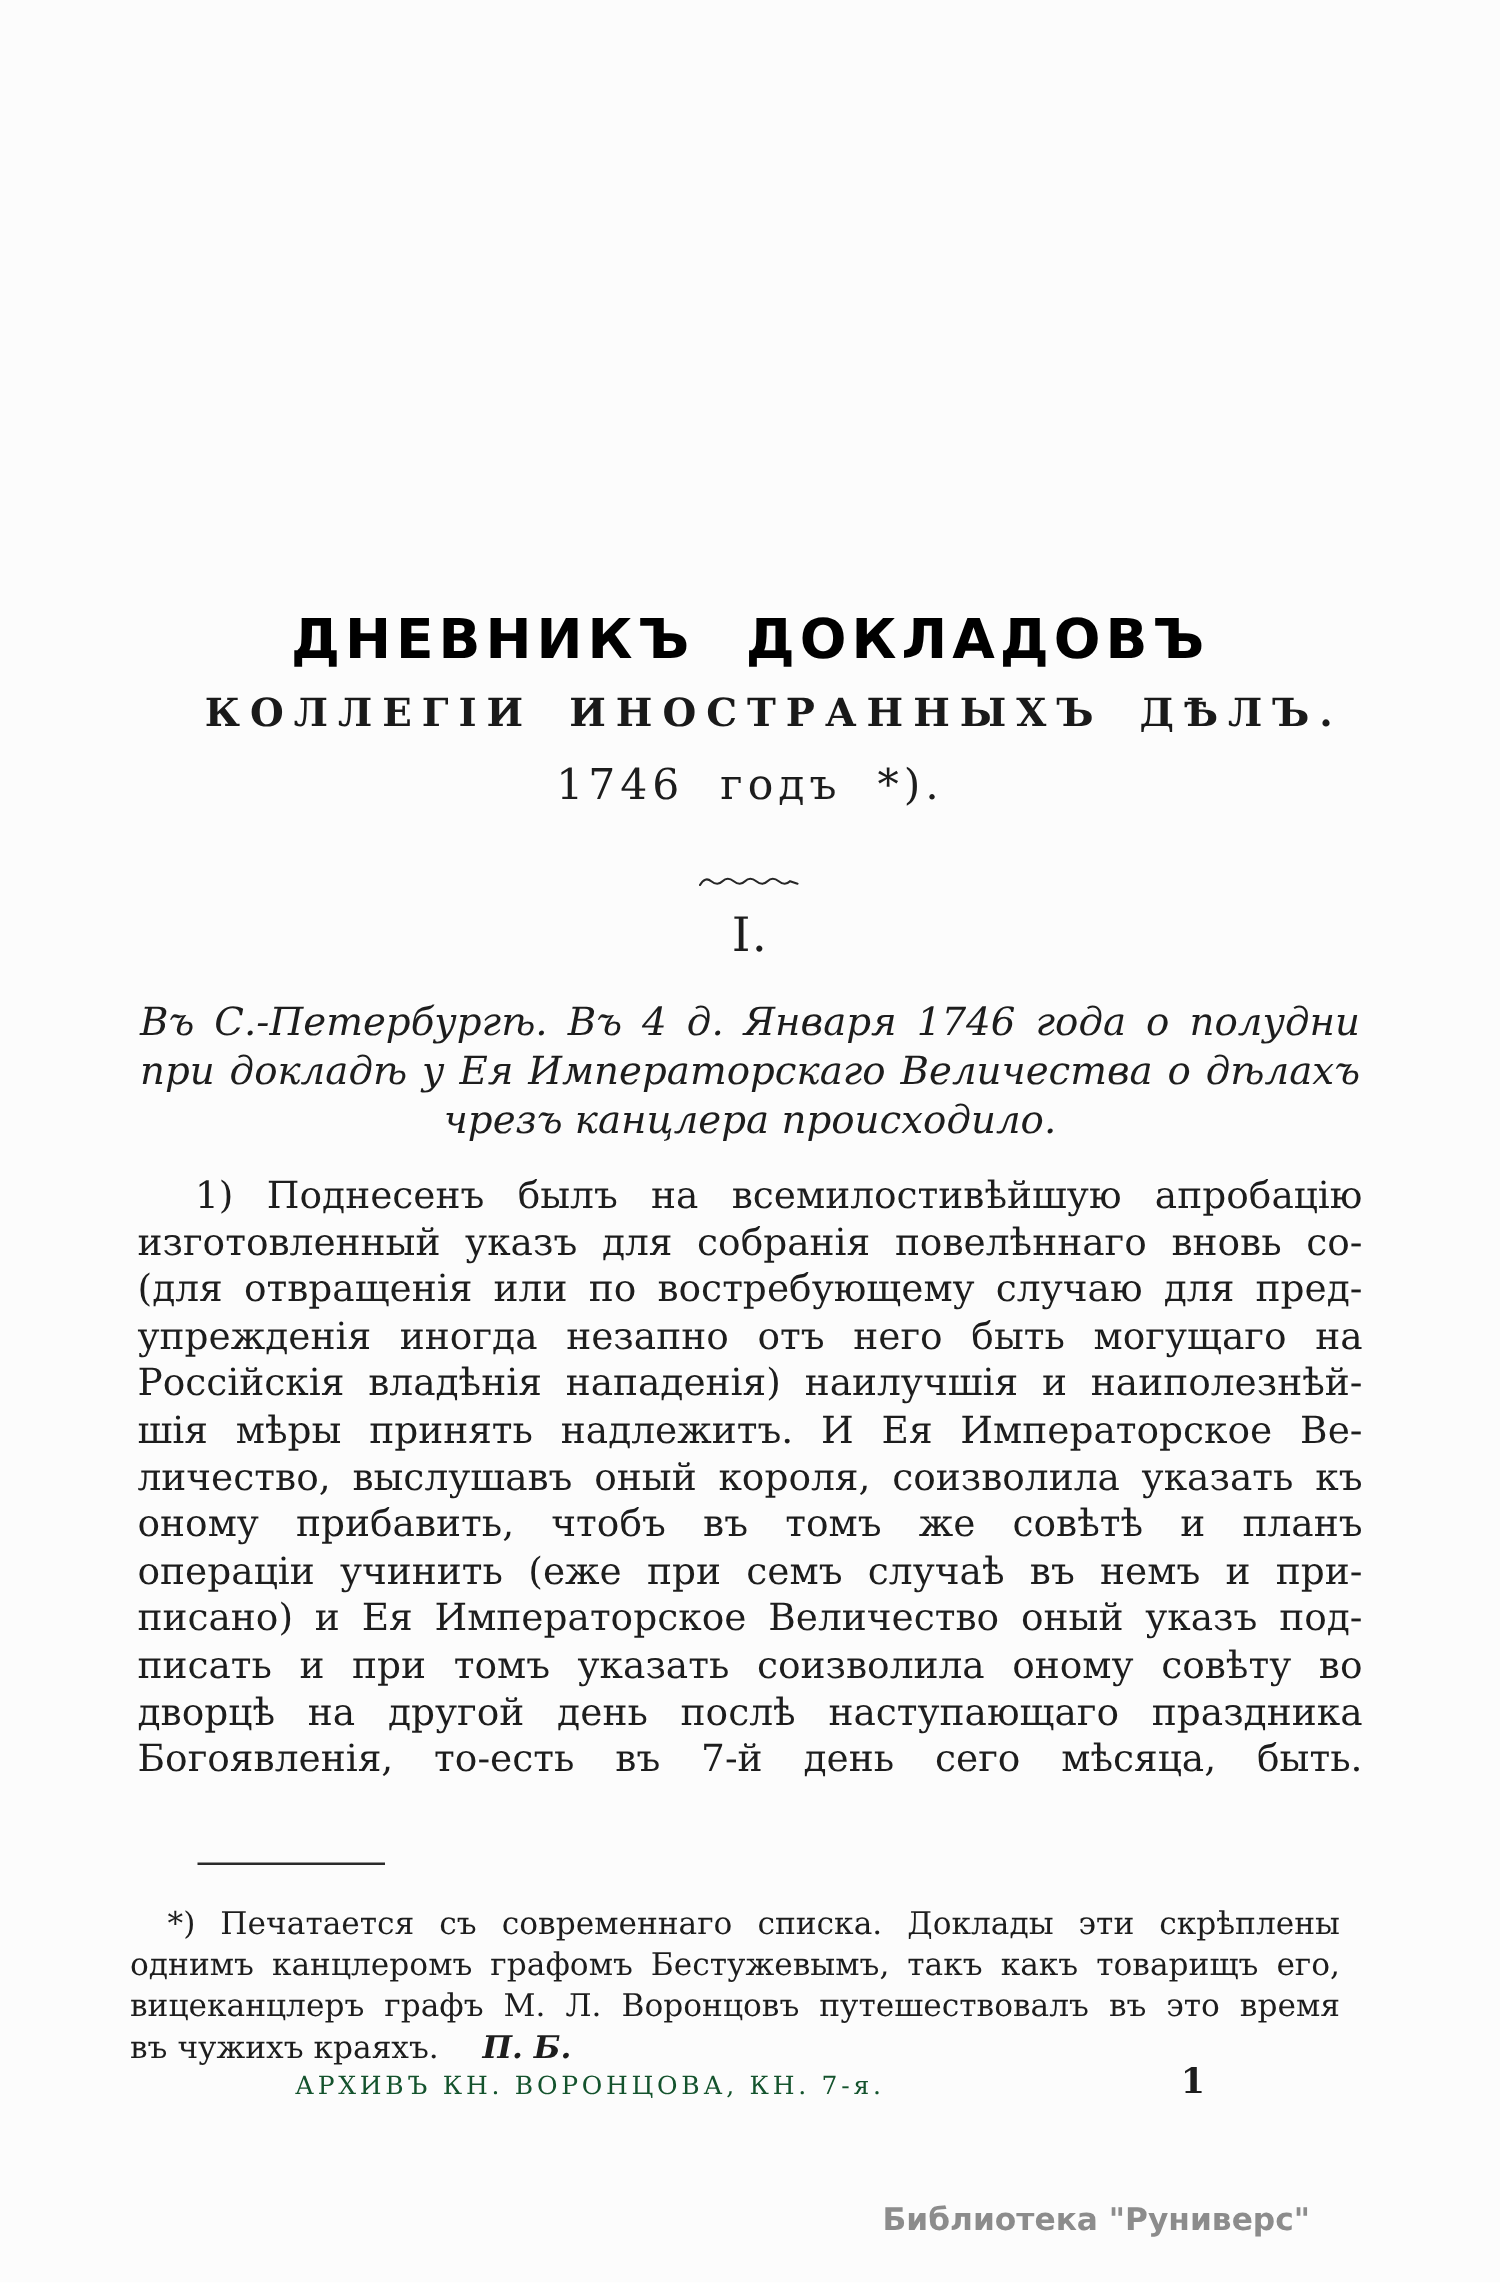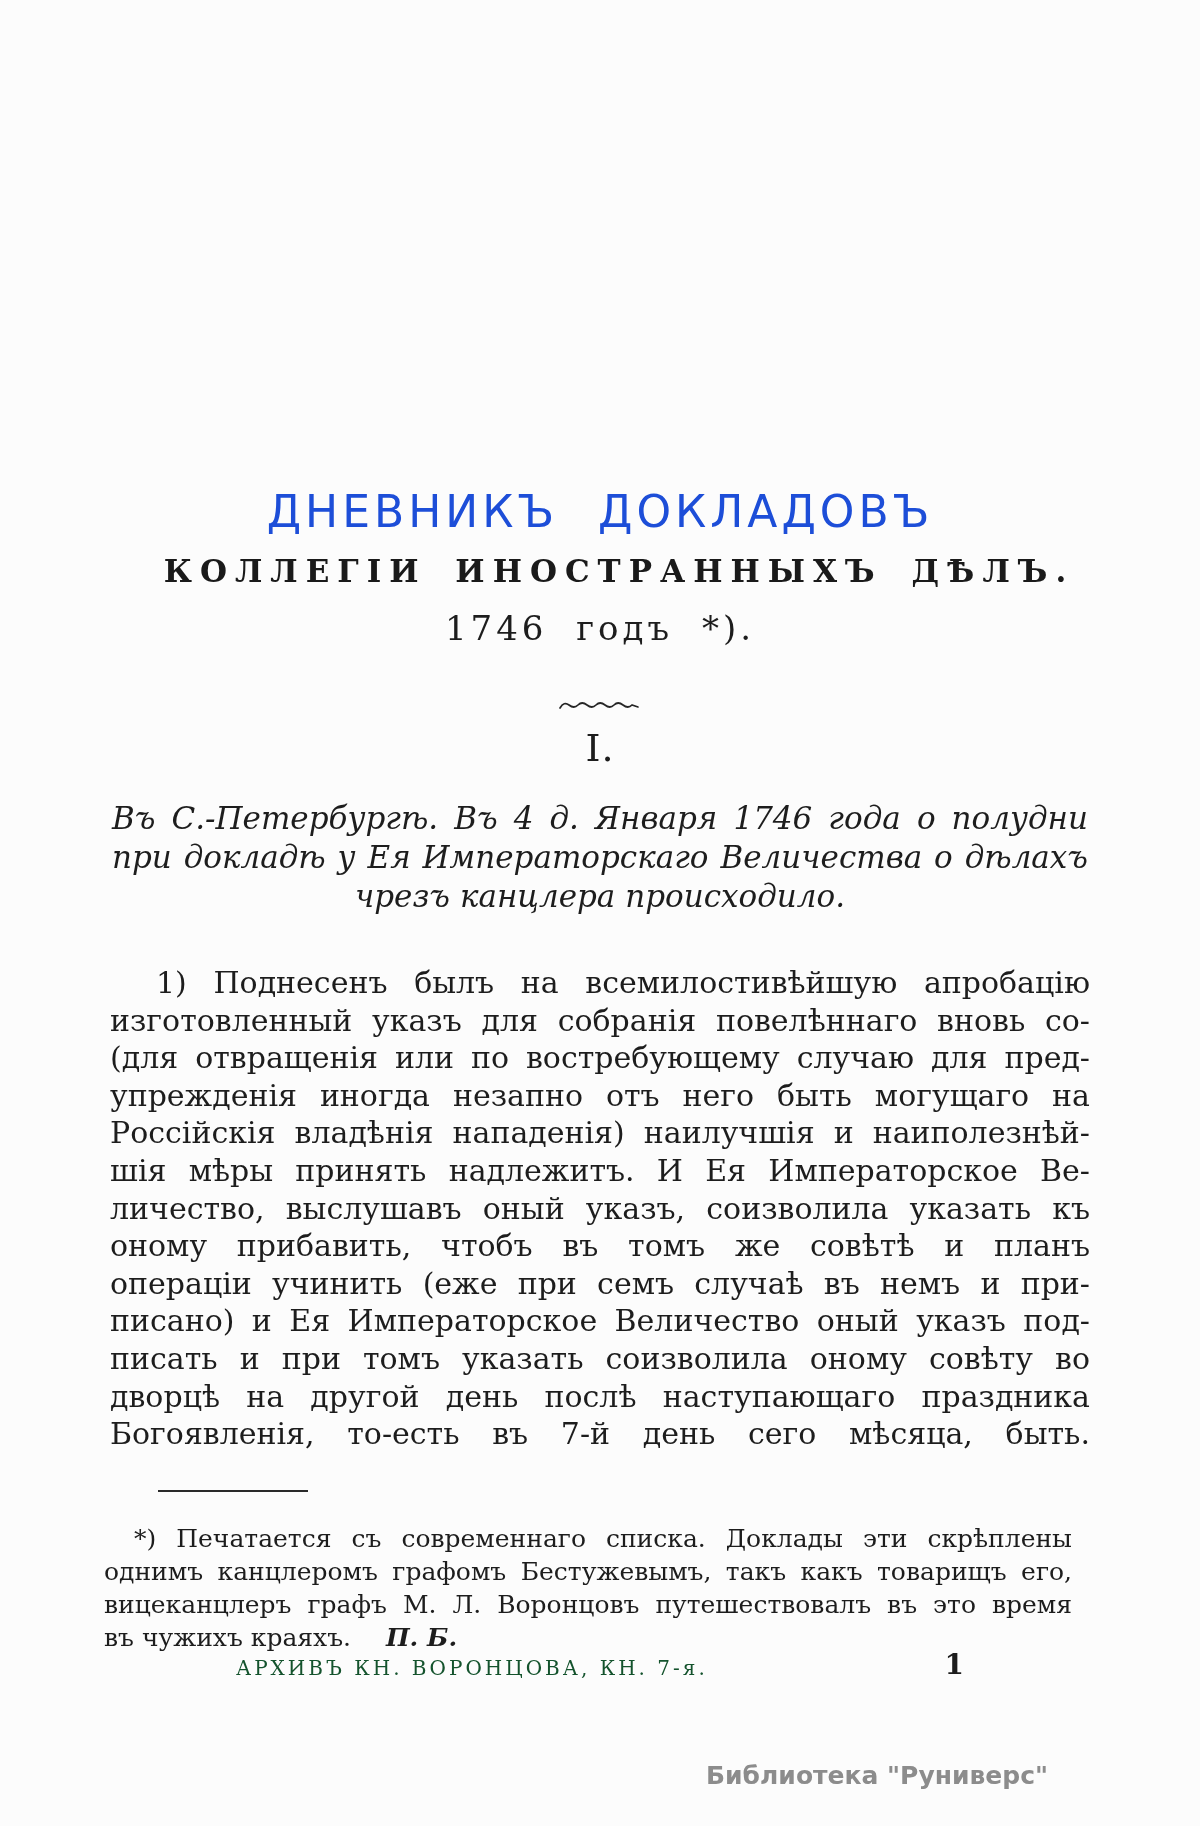--- a/index.html
+++ b/index.html
@@ -12,25 +12,25 @@
     color: #1d1d1d;
     font-family: "DejaVu Serif", serif;
     overflow: hidden;
   }
   .center-abs { position: absolute; left: 0; right: 0; text-align: center; }
 
   .title {
     top: 486px;
     margin: 0;
     font-family: "DejaVu Sans", sans-serif;
-    font-weight: normal;
+    font-weight: bold;
     font-size: 44px;
     letter-spacing: 4px;
     word-spacing: 22px;
-    color: #1d4ed8;
+    color: #000000;
   }
   .subtitle {
     top: 553px;
     margin: 0;
     font-weight: bold;
     font-size: 31px;
     letter-spacing: 8px;
     word-spacing: 10px;
     color: #1a1a1a;
     padding-left: 38px;
@@ -59,21 +59,20 @@
   .hline.just { text-align: justify; text-align-last: justify; }
   .hline.center { text-align: center; }
 
   .bodypar {
     position: absolute;
     top: 938px;
     left: 110px;
     width: 980px;
     font-size: 30px;
     line-height: 37.6px;
-    margin-top: 26px;
   }
   .bline { text-align: justify; text-align-last: justify; }
   .bline:first-child { text-indent: 46px; }
 
   .fn-sep {
     position: absolute;
     top: 1490px;
     left: 158px;
     width: 150px;
     border-top: 2px solid #2a2a2a;
@@ -147,21 +146,21 @@
     <div class="hline center">чрезъ канцлера происходило.</div>
   </section>
 
   <section class="bodypar">
       <div class="bline">1) Поднесенъ былъ на всемилостивѣйшую апробацію</div>
       <div class="bline">изготовленный указъ для собранія повелѣннаго вновь со-</div>
       <div class="bline">(для отвращенія или по востребующему случаю для пред-</div>
       <div class="bline">упрежденія иногда незапно отъ него быть могущаго на</div>
       <div class="bline">Россійскія владѣнія нападенія) наилучшія и наиполезнѣй-</div>
       <div class="bline">шія мѣры принять надлежитъ. И Ея Императорское Ве-</div>
-      <div class="bline">личество, выслушавъ оный указъ, соизволила указать къ</div>
+      <div class="bline">личество, выслушавъ оный короля, соизволила указать къ</div>
       <div class="bline">оному прибавить, чтобъ въ томъ же совѣтѣ и планъ</div>
       <div class="bline">операціи учинить (еже при семъ случаѣ въ немъ и при-</div>
       <div class="bline">писано) и Ея Императорское Величество оный указъ под-</div>
       <div class="bline">писать и при томъ указать соизволила оному совѣту во</div>
       <div class="bline">дворцѣ на другой день послѣ наступающаго праздника</div>
       <div class="bline">Богоявленія, то-есть въ 7-й день сего мѣсяца, быть.</div>
     </section>
 
   <div class="fn-sep"></div>
 

